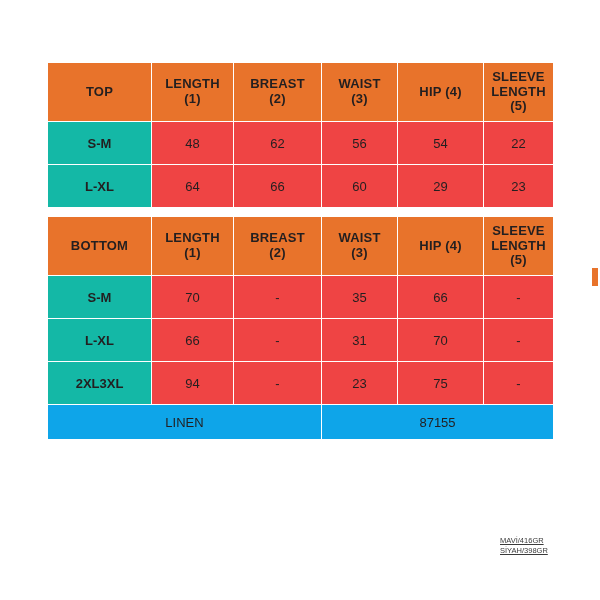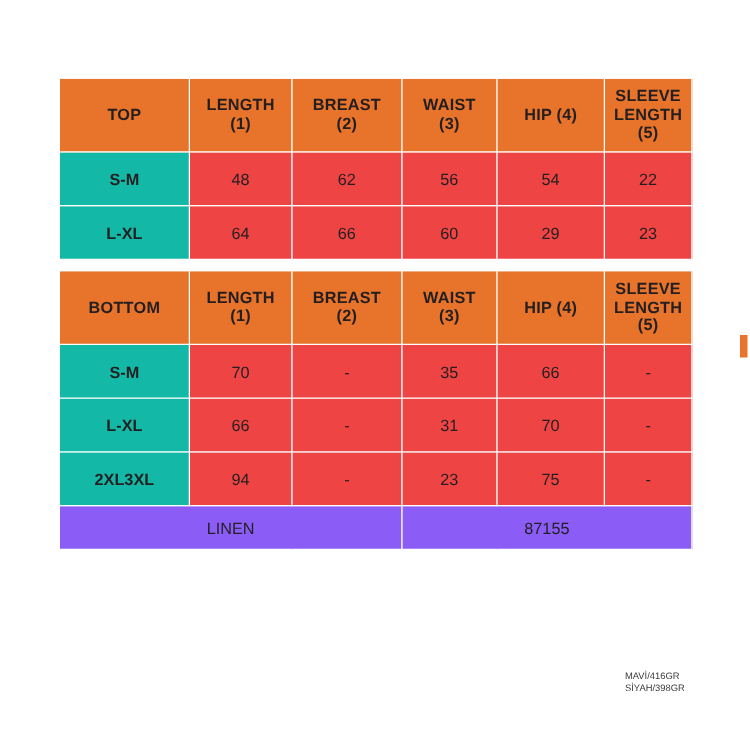--- a/index.html
+++ b/index.html
@@ -58,40 +58,41 @@
     background: #ffffff;
   }
   .footer-hdr {
     background: #e8732b;
     color: #231f20;
     font-weight: bold;
     height: 34px;
     font-size: 13.5px;
   }
   .footer-cell {
-    background: #8b5cf6;
+    background: #0ea5e9;
     height: 34px;
     font-size: 13.5px;
   }
   .col-0 { width: 104px; }
   .col-1 { width: 82px; }
   .col-2 { width: 88px; }
   .col-3 { width: 76px; }
   .col-4 { width: 86px; }
   .col-5 { width: 70px; }
 
   .codes {
     position: absolute;
     right: 20px;
     top: 536px;
     text-align: left;
     font-size: 7.5px;
     color: #3a3a3a;
     line-height: 1.35;
     width: 80px;
+    text-decoration: underline;
   }
   .mark {
     position: absolute;
     right: 2px;
     top: 268px;
     width: 6px;
     height: 18px;
     background: #e8732b;
   }
 </style>

